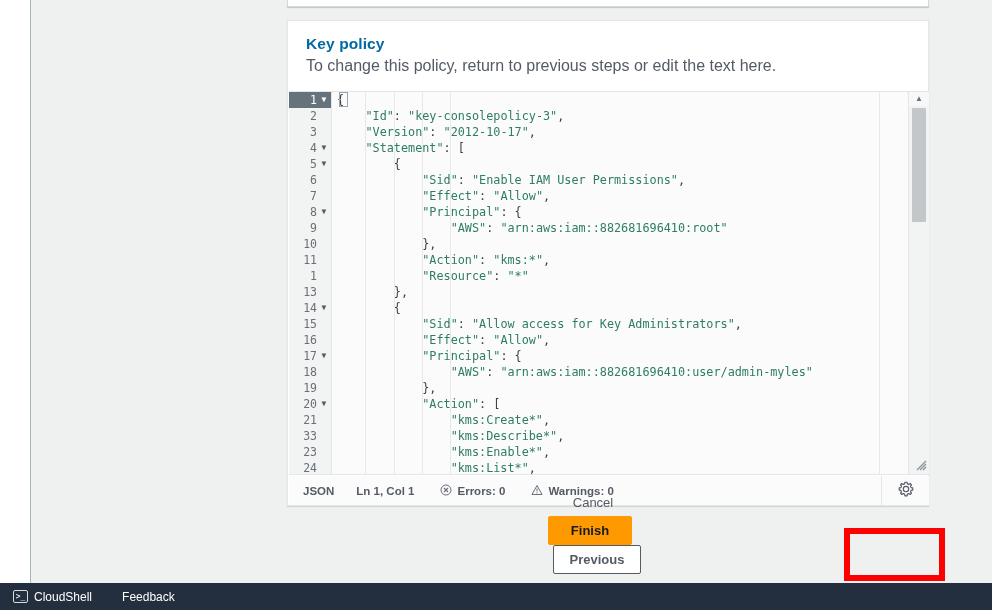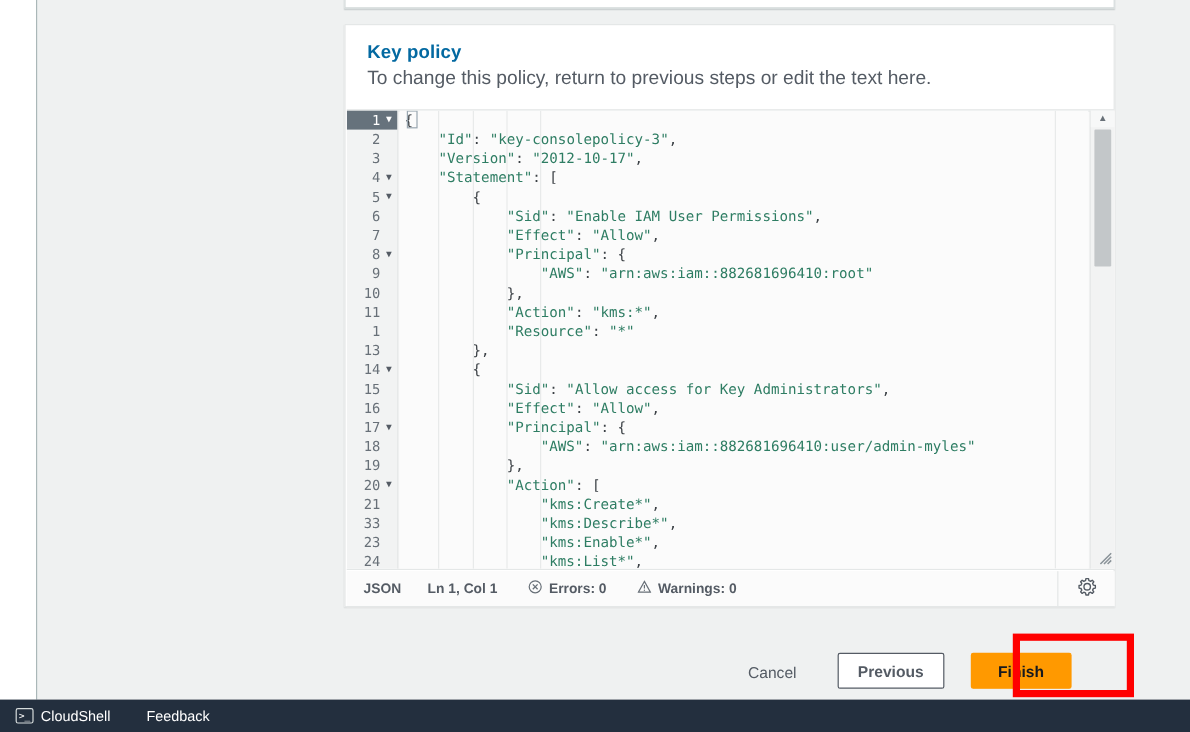--- a/index.html
+++ b/index.html
@@ -281,23 +281,24 @@
   .ico { display: block; }
 
   
   #footer-actions {
     position: absolute;
     left: 255px;
     top: 534px;
     width: 642px;
     height: 40px;
     display: flex;
-    align-items: flex-end;
+    align-items: center;
     justify-content: flex-end;
     gap: 0;
+    flex-direction: column;
   }
   #btn-cancel {
     font-size: 13px;
     color: #545b64;
     background: none;
     border: none;
     cursor: pointer;
     padding: 6px 4px;
     font-family: "Liberation Sans", sans-serif;
     margin-right: 30px;
@@ -509,22 +510,22 @@
             </svg>
           </span>
         </span>
       </div>
 
     </div>
   </div>
 
   <div id="footer-actions">
     <button id="btn-cancel">Cancel</button>
+    <button id="btn-finish">Finish</button>
     <button id="btn-previous">Previous</button>
-    <button id="btn-finish">Finish</button>
   </div>
 
 </div>
 
 <div id="highlight-box"></div>
 
 <div id="bottom-bar">
   <span class="bb-item" id="bb-cloudshell">
     <span class="shell-ico">&gt;_</span>
     <span>CloudShell</span>

